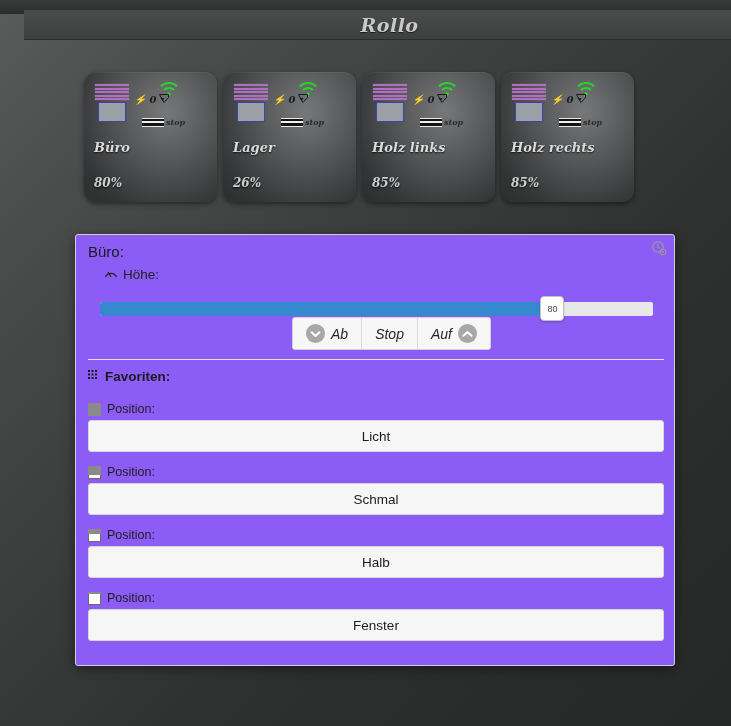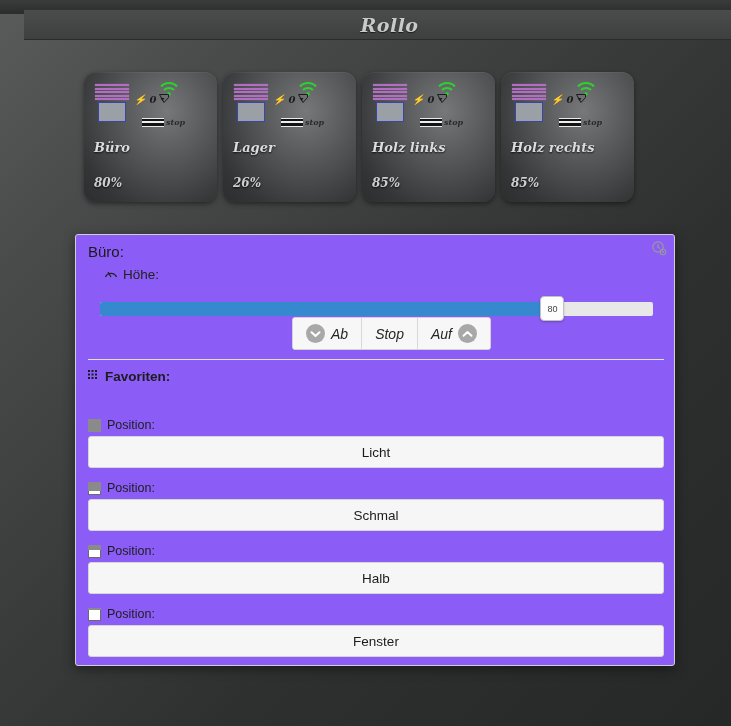--- a/index.html
+++ b/index.html
@@ -184,21 +184,20 @@
   .fav-row {
     position: absolute; left: 12px; top: 134px;
     display: flex; align-items: center; gap: 6px;
     font-size: 13.5px; color: #1c1c1c; font-weight: bold;
   }
   .pos-block { position: absolute; left: 12px; width: 576px; }
   .pos-label {
     display: flex; align-items: center; gap: 6px;
     font-size: 12.5px; color: #1e1e1e;
     margin-bottom: 4px;
-    margin-top: 16px;
   }
   .fav-btn {
     width: 576px; height: 32px;
     background: #f6f6f6;
     border: 1px solid #d6d6d6;
     border-radius: 3px;
     display: flex; align-items: center; justify-content: center;
     font-size: 13.5px; color: #1b1b1b;
     cursor: pointer;
     text-align: right;

